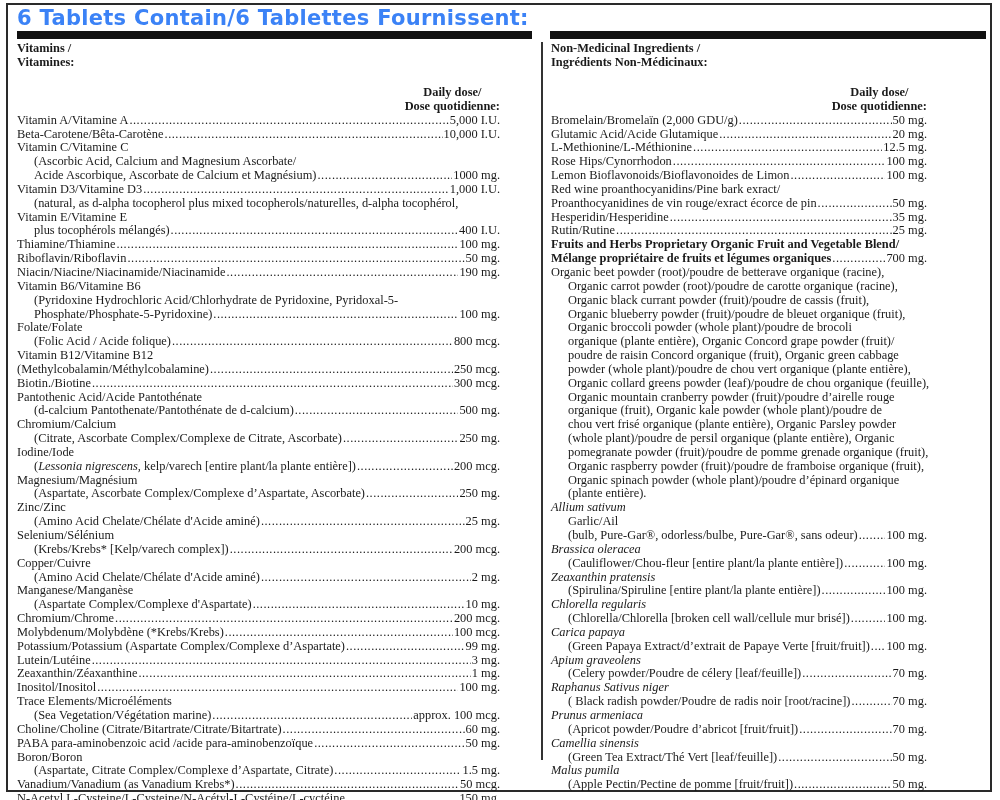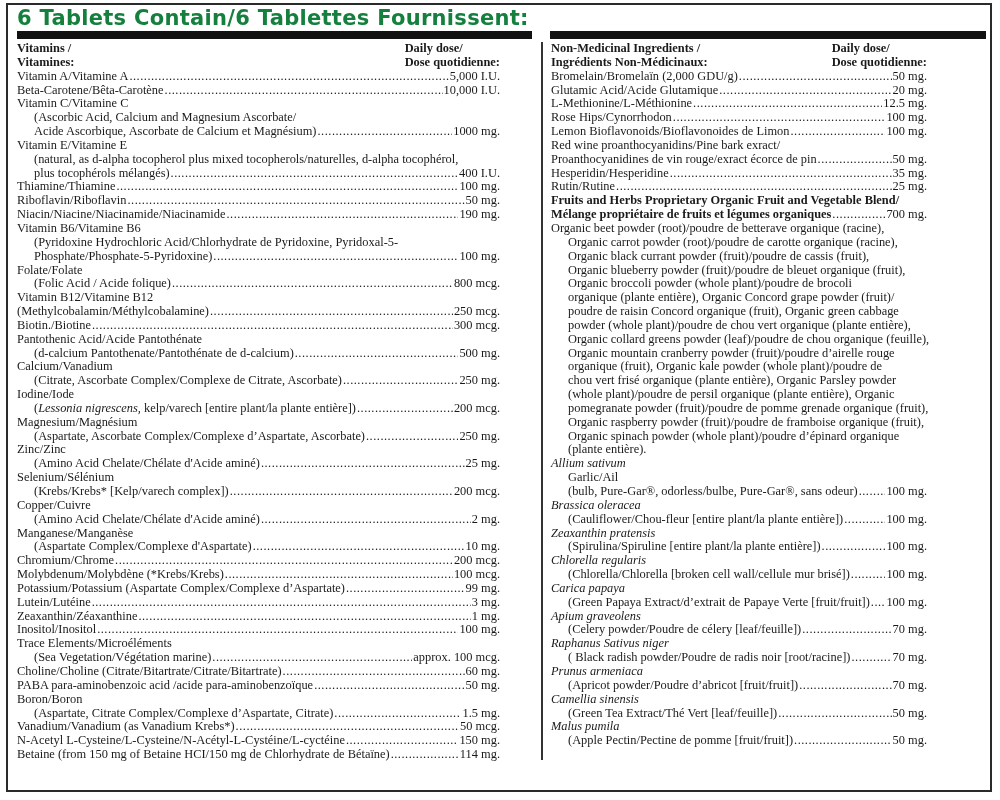--- a/index.html
+++ b/index.html
@@ -1,36 +1,36 @@
 <!DOCTYPE html>
 <html><head>
 <meta charset="utf-8">
 <style>
   html, body { margin:0; padding:0; background:#fff; }
   body { width:1000px; height:800px; overflow:hidden; position:relative;
          font-family:"Liberation Serif", "DejaVu Serif", serif; color:#1a1a1a; }
   .frame { position:absolute; left:6px; top:3px; width:986px; height:789px;
            border:2px solid #2a2a2a; box-sizing:border-box; }
   .title { position:absolute; left:17px; top:6px; font-family:"DejaVu Sans", sans-serif;
-           font-weight:bold; font-size:21px; letter-spacing:0.3px; color:#15803d; white-space:nowrap; }
+           font-weight:bold; font-size:21px; letter-spacing:0.3px; color:#3b82f6; white-space:nowrap; }
   .bar-left { position:absolute; left:17px; top:31px; width:515px; height:8px; background:#111; }
   .bar-right { position:absolute; left:550px; top:31px; width:436px; height:8px; background:#111; }
   .col-divider { position:absolute; left:541px; top:42px; width:2px; height:718px; background:#333; }
   .col { position:absolute; font-size:12.4px; line-height:13.85px; }
   .col-left { left:17px; top:42px; width:483px; }
   .col-right { left:551px; top:42px; width:376px; }
   .row { display:flex; align-items:baseline; white-space:nowrap; overflow:hidden; }
   .row .name { flex:0 0 auto; }
   .row .dots { flex:1 1 auto; overflow:hidden; min-width:6px; margin:0 1px; }
   .row .dots::after { content:"................................................................................................................................................................................................................................................"; letter-spacing:0.5px; }
   .row .dose { flex:0 0 auto; text-align:left; }
   .line { white-space:nowrap; }
   .ind { padding-left:17px; }
   .hdr { display:flex; justify-content:space-between; font-weight:bold; }
-  .hdr .r { text-align:left; }
+  .hdr .r { text-align:center;margin-top:44px; }
   .bold { font-weight:bold; }
   .ital { font-style:italic; }
 </style>
 </head>
 <body>
 
 <div class="frame"></div>
 <div class="title">6 Tablets Contain/6 Tablettes Fournissent:</div>
 <div class="bar-left"></div>
 <div class="bar-right"></div>
@@ -65,22 +65,29 @@
       <div>
         <div class="line">Vitamin C/Vitamine C</div>
         <div class="line ind">(Ascorbic Acid, Calcium and Magnesium Ascorbate/</div>
         <div class="row ind">
           <span class="name">Acide Ascorbique, Ascorbate de Calcium et Magnésium)</span>
           <span class="dots"></span>
           <span class="dose">1000  mg.</span>
         </div>
       </div>
       <div>
+        <div class="row">
+          <span class="name">Vitamin D3/Vitamine D3</span>
+          <span class="dots"></span>
+          <span class="dose">1,000 I.U.</span>
+        </div>
+      </div>
+      <div>
+        <div class="line ind">(natural, as d-alpha tocopherol plus mixed tocopherols/naturelles, d-alpha tocophérol,</div>
         <div class="line">Vitamin E/Vitamine E</div>
-        <div class="line ind">(natural, as d-alpha tocopherol plus mixed tocopherols/naturelles, d-alpha tocophérol,</div>
         <div class="row ind">
           <span class="name">plus tocophérols mélangés)</span>
           <span class="dots"></span>
           <span class="dose">400 I.U.</span>
         </div>
       </div>
       <div>
         <div class="row">
           <span class="name">Thiamine/Thiamine</span>
           <span class="dots"></span>
@@ -135,21 +142,21 @@
       </div>
       <div>
         <div class="line">Pantothenic Acid/Acide Pantothénate</div>
         <div class="row ind">
           <span class="name">(d-calcium Pantothenate/Pantothénate de d-calcium)</span>
           <span class="dots"></span>
           <span class="dose">500 mg.</span>
         </div>
       </div>
       <div>
-        <div class="line">Calcium/Vanadium</div>
+        <div class="line">Chromium/Calcium</div>
         <div class="row ind">
           <span class="name">(Citrate, Ascorbate Complex/Complexe de Citrate, Ascorbate)</span>
           <span class="dots"></span>
           <span class="dose">250 mg.</span>
         </div>
       </div>
       <div>
         <div class="line">Iodine/Iode</div>
         <div class="row ind">
           <span class="name"><span>(</span><span class="ital">Lessonia nigrescens,</span> <span>kelp/varech [entire plant/la plante entière])</span></span>

